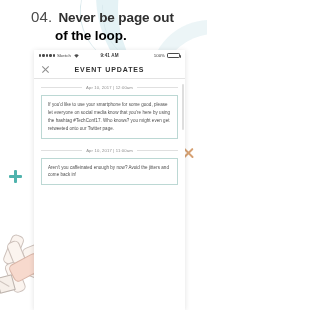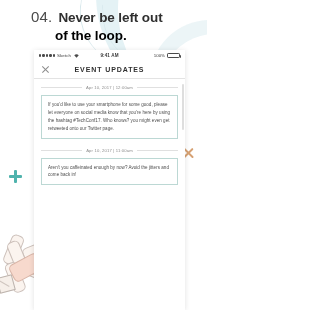--- a/index.html
+++ b/index.html
@@ -334,21 +334,21 @@
   <div class="bg-curve-1"></div>
   <div class="bg-curve-2"></div>
   <div class="bg-curve-3"></div>
   <div class="bg-curve-4"></div>
   <div class="bg-stroke"></div>
   <div class="bg-stroke-2"></div>
 
   <div class="headline">
     <div class="headline-row">
       <span class="hl-num">04.</span>
-      <span class="hl-text">Never be left out</span>
+      <span class="hl-text">Never be page out</span>
     </div>
     <div class="hl-line2">of the loop.</div>
   </div>
 
   <div class="plus-mark"></div>
   <div class="x-mark"></div>
 
   <div class="pinwheel">
     <div class="pw-blade pw-b1"></div>
     <div class="pw-blade pw-b2"></div>

